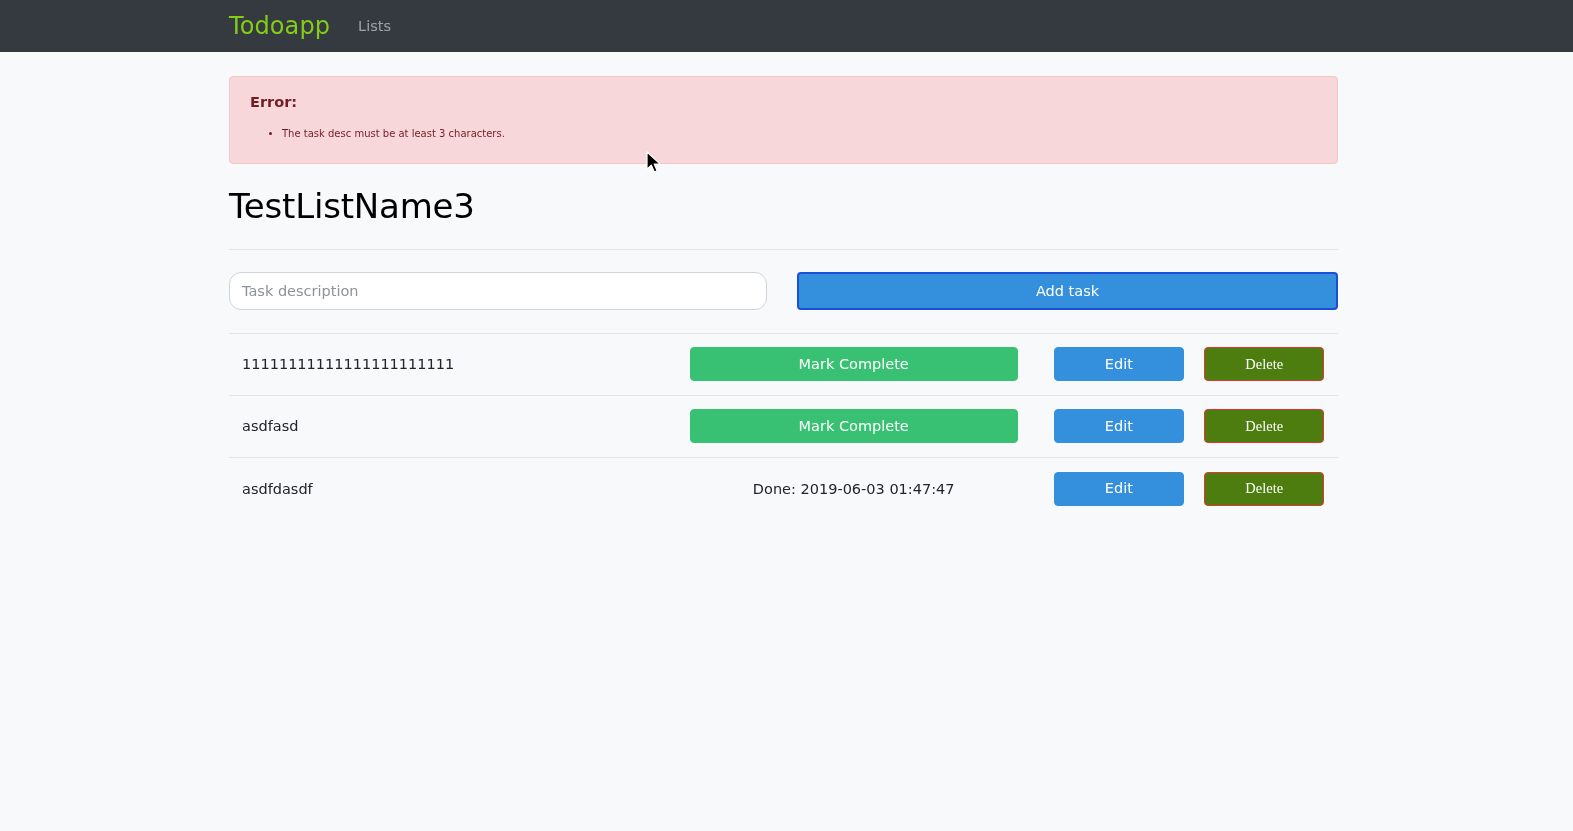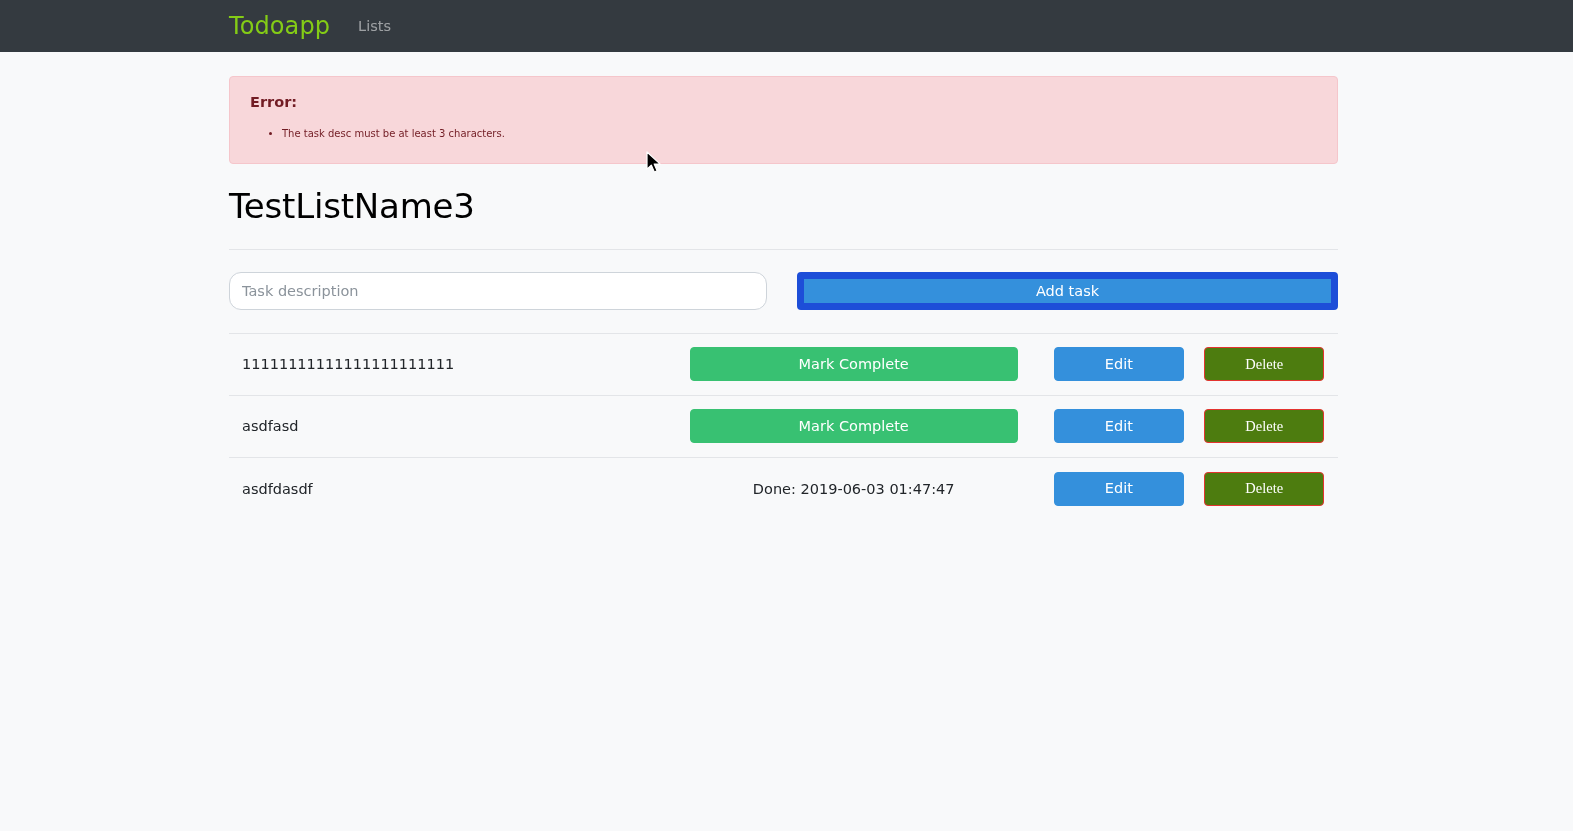--- a/index.html
+++ b/index.html
@@ -103,21 +103,21 @@
     font-size: 14.5px;
     color: #495057;
     font-family: inherit;
     outline: none;
   }
   .task-input::placeholder { color: #8b939b; }
   .btn-add {
     flex: 1;
     height: 38px;
     background: #3490dc;
-    border: 7px solid #1d4ed8;
+    border: 2px solid #1d4ed8;
     border-radius: 4px;
     color: #ffffff;
     font-size: 14.5px;
     font-family: inherit;
     cursor: pointer;
     line-height: 1;
   }
 
   
   .task-table {

